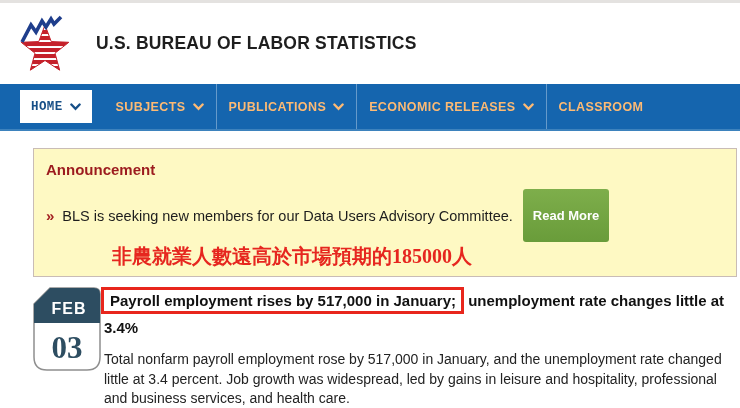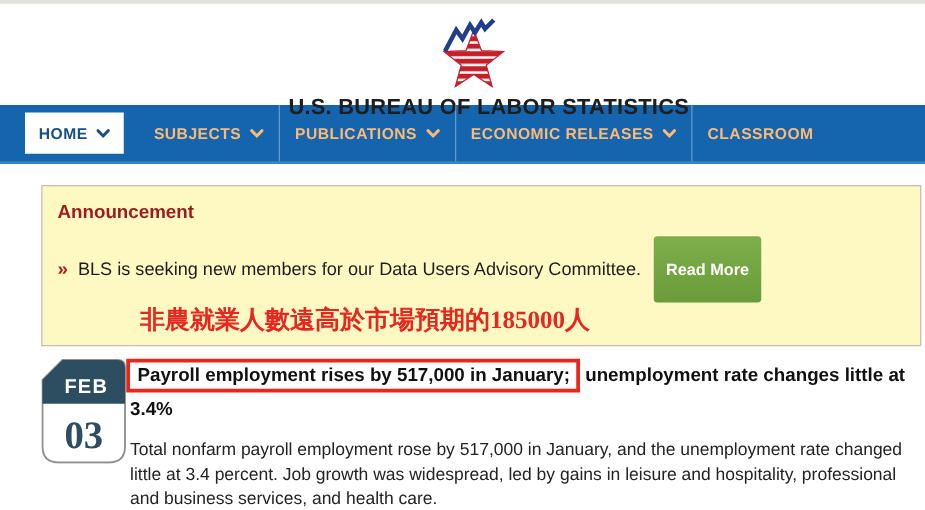--- a/index.html
+++ b/index.html
@@ -3,31 +3,31 @@
 <meta charset="utf-8">
 <style>
   * { box-sizing: border-box; margin: 0; padding: 0; }
   html, body { background: #fff; }
   body { font-family: "Liberation Sans", sans-serif; }
   .page { position: relative; width: 740px; height: 408px; background: #fff; overflow: hidden; }
 
   .top-strip { height: 3px; background: #e4e2e0; }
 
   
-  .site-header { display: flex; align-items: center; padding: 8px 0 8px 18px; height: 81px; flex-direction: column; }
+  .site-header { display: flex; align-items: center; padding: 8px 0 8px 18px; height: 81px; }
   .logo { display: inline-block; width: 54px; height: 64px; }
   .site-title { font-size: 17.5px; font-weight: bold; color: #1e1e1e; letter-spacing: .2px; margin-left: 24px; }
 
   
   .main-nav { display: flex; align-items: stretch; height: 47px; background: #1565ae; border-bottom: 2px solid #3d82bd; padding-left: 20px; }
   .nav-item { display: flex; align-items: center; gap: 7px; padding: 0 12px; color: #fdba74;
               font-size: 12.5px; font-weight: bold; letter-spacing: .4px; text-decoration: none; cursor: pointer; white-space: nowrap; }
   .nav-item .chev { margin-top: 1px; flex: 0 0 auto; }
   .nav-item.sep { border-left: 1px solid rgba(255,255,255,.35); }
-  .nav-item.active { background: #fff; color: #174f87; align-self: center; height: 33px; margin-right: 12px; padding: 0 11px; }
+  .nav-item.active { background: #fff; color: #174f87; align-self: center; height: 33px; margin-right: 12px; padding: 0 11px; font-family: Liberation Mono, monospace; }
 
   
   .announcement { margin: 17px 3px 0 33px; width: 704px; background: #fef9c3; border: 1px solid #c9bcb6; padding: 12px 14px 8px 12px; }
   .ann-heading { font-size: 15px; font-weight: bold; color: #9c1b1e; margin-bottom: 11px; }
   .ann-row { display: flex; align-items: center; gap: 8px; font-size: 14.5px; color: #1d1d1d; }
   .ann-bullet { color: #a42222; font-weight: bold; font-size: 15px; }
   .read-more { display: inline-block; background: linear-gradient(#7eae4b, #699c3a); color: #fff; font-size: 13px; font-weight: bold;
                padding: 19px 10px; border-radius: 3px; text-decoration: none; cursor: pointer; margin-left: 2px; }
   .cn-note { margin: 3px 0 0 66px; font-family: "Liberation Serif", serif; font-weight: bold; font-size: 20px; color: #e6261f; line-height: 1.15; }
 

